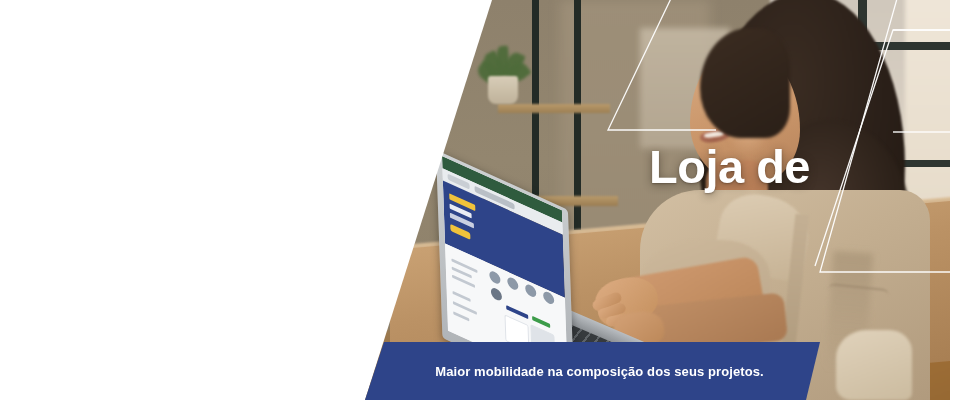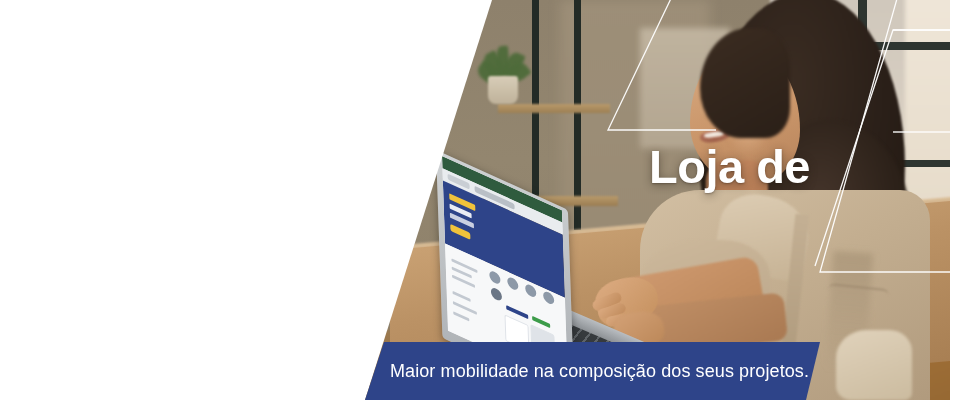--- a/index.html
+++ b/index.html
@@ -352,22 +352,22 @@
   
   .caption-bar{
     position:absolute;left:365px;top:342px;width:455px;height:58px;
     background:#2e4489;
     clip-path:polygon(19px 0, 455px 0, 441px 58px, 0 58px);
   }
   .caption-text{
     position:absolute;left:365px;top:342px;width:455px;height:58px;
     display:flex;align-items:center;justify-content:center;
     color:#ffffff;
-    font-size:18px;
-    font-weight:normal;
+    font-size:13px;
+    font-weight:bold;
     letter-spacing:.1px;
     padding-left:14px;
     box-sizing:border-box;
   }
 </style>
 </head>
 <body>
 
 <div class="banner">
 

